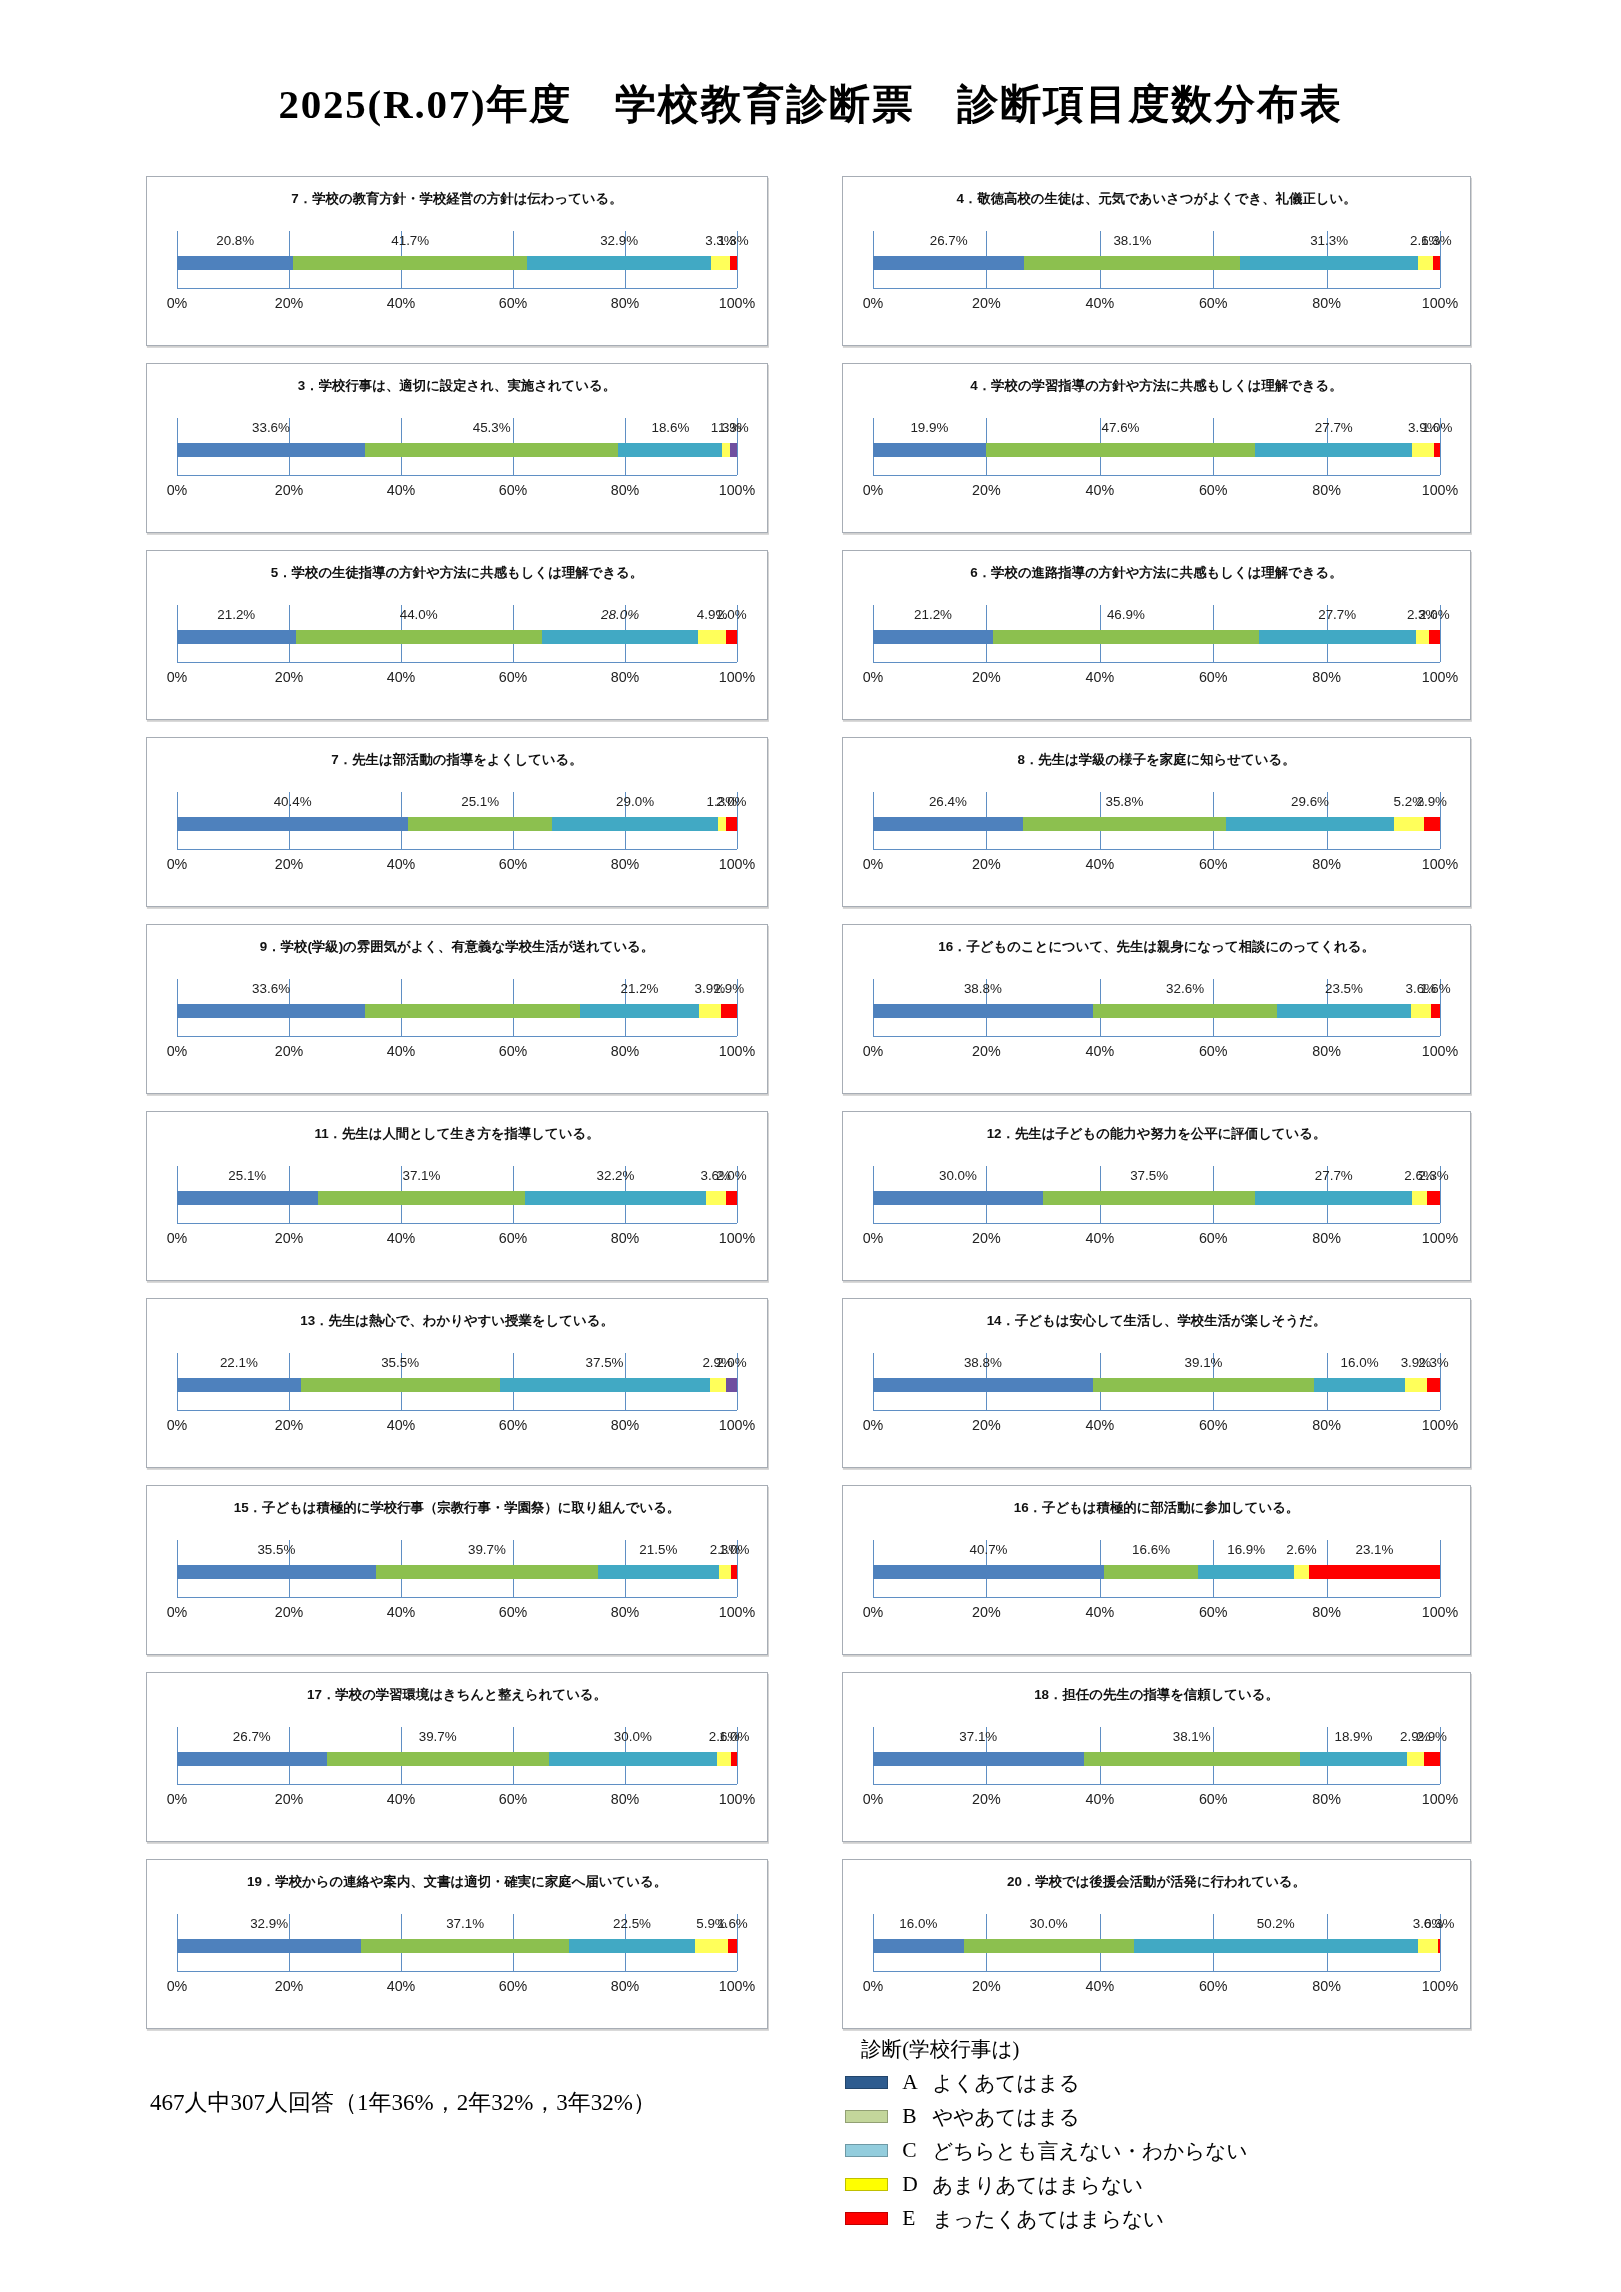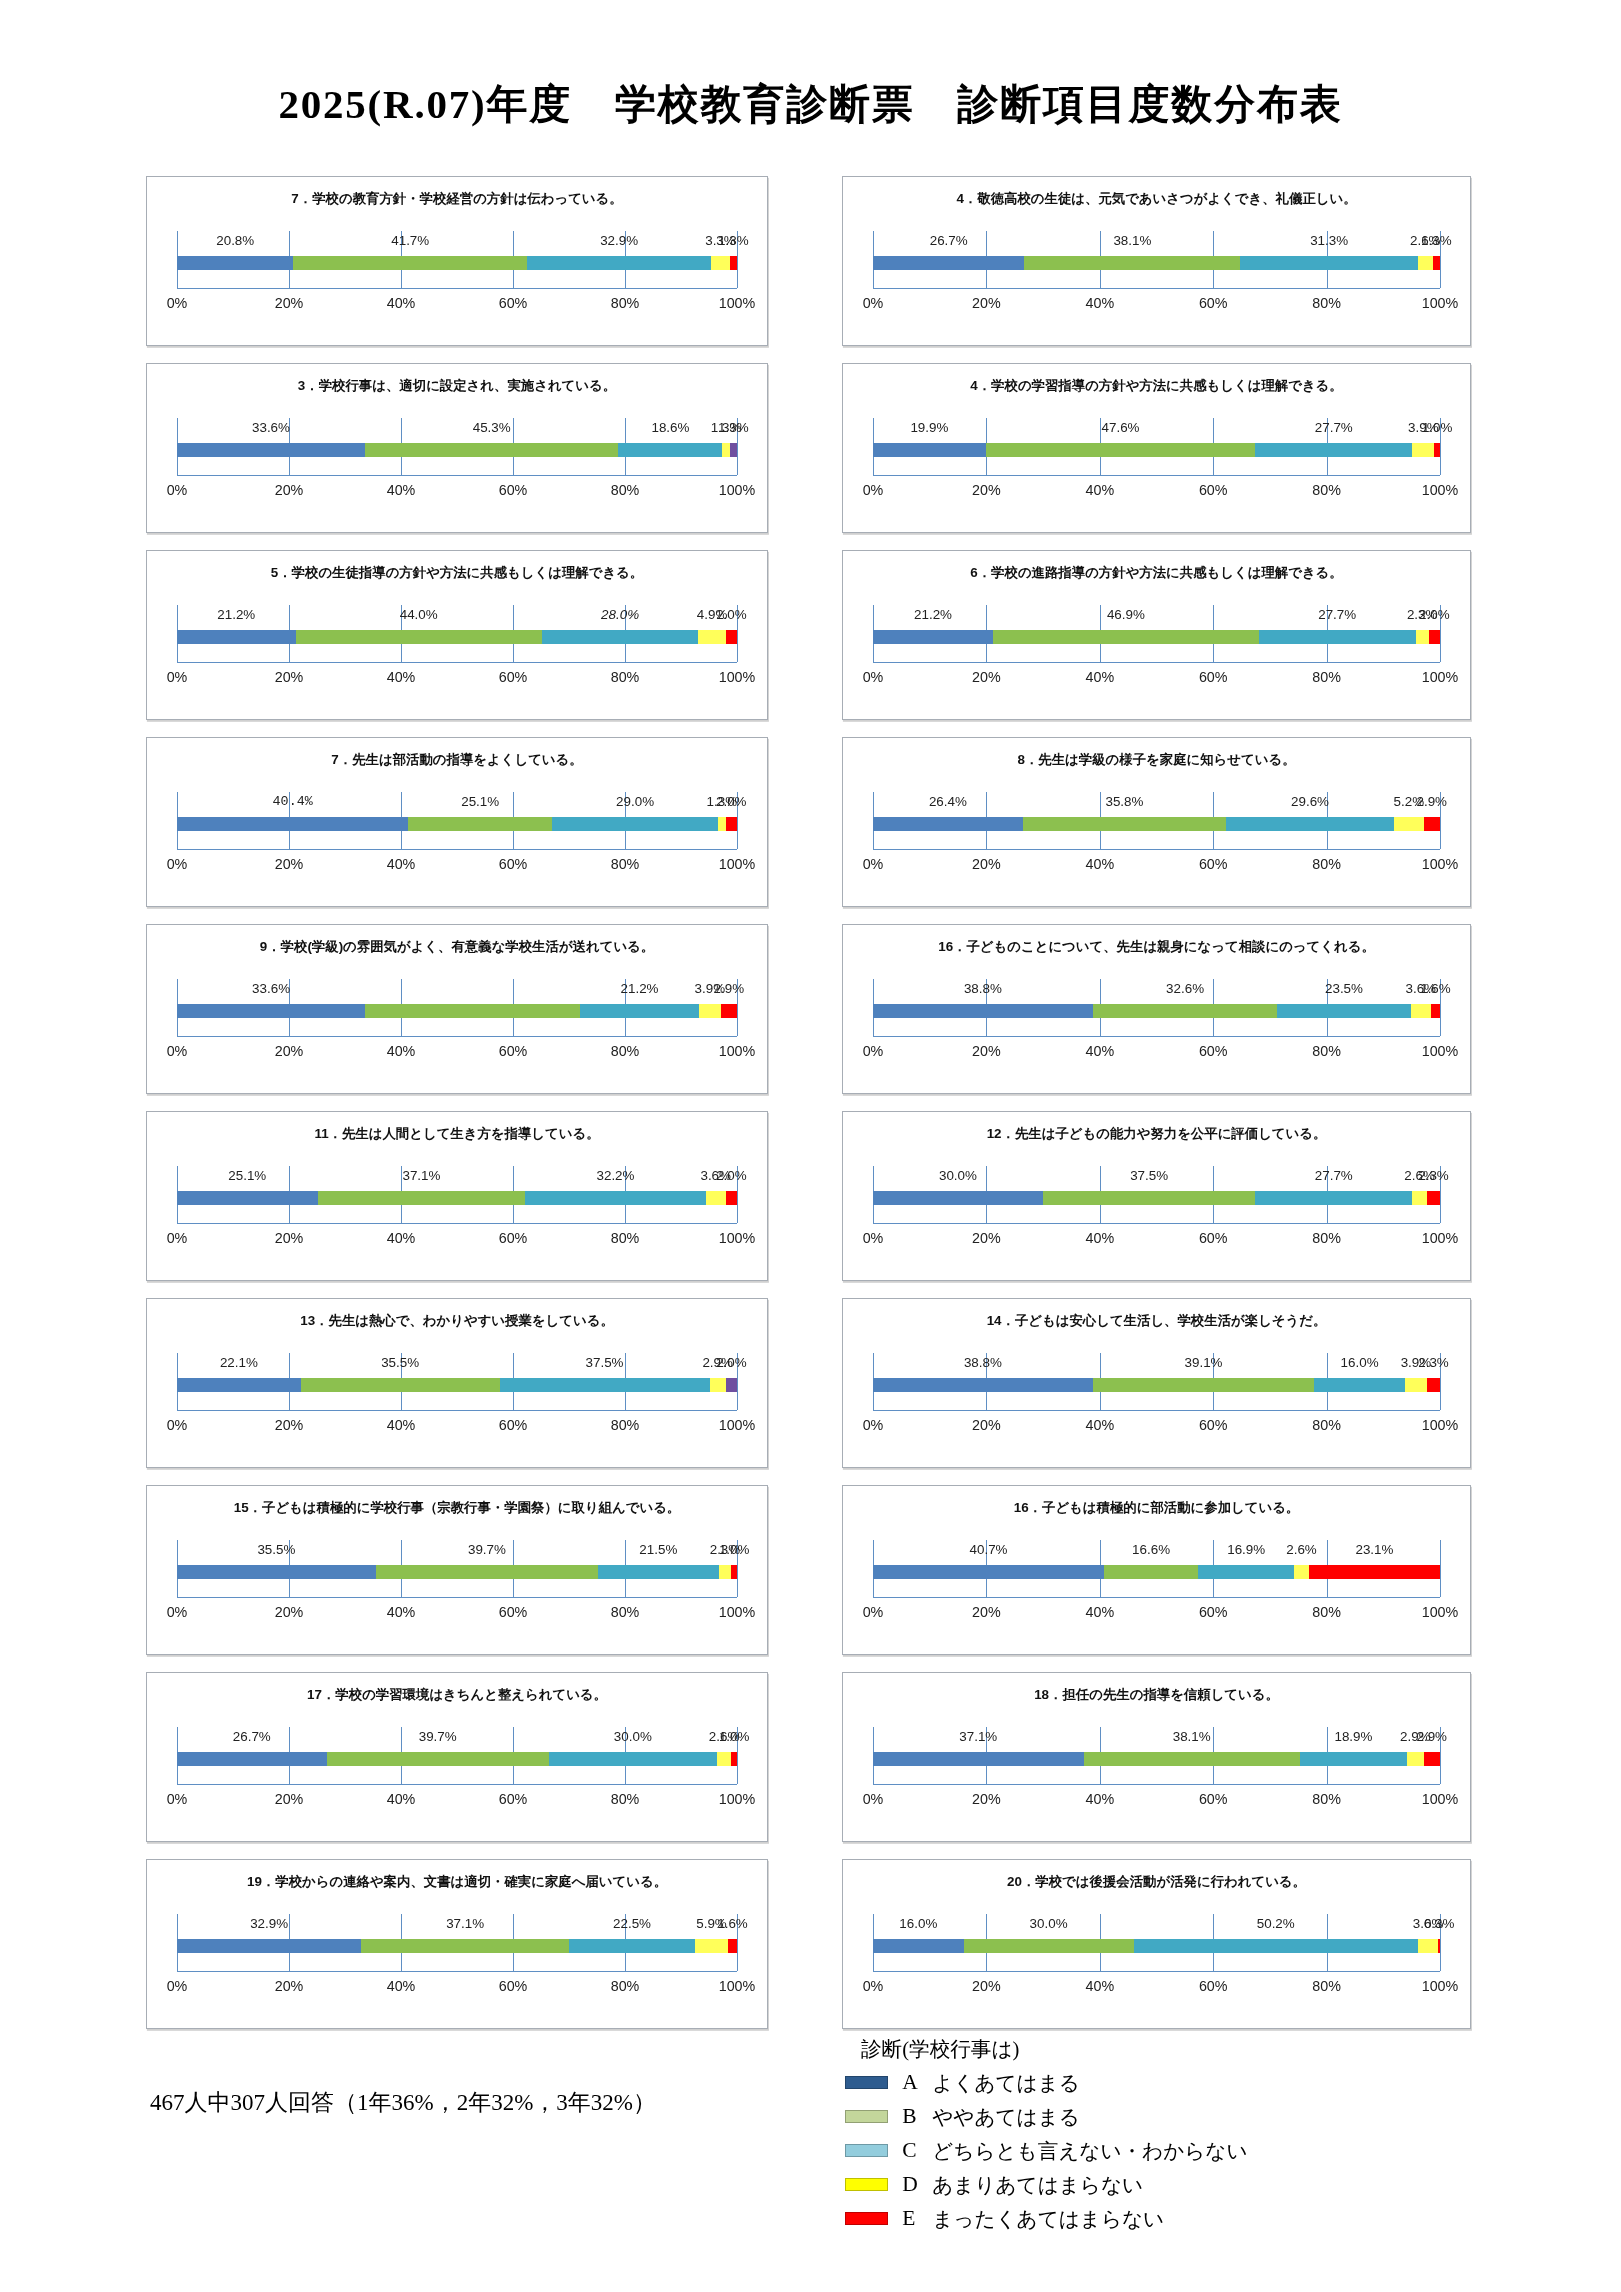--- a/index.html
+++ b/index.html
@@ -262,21 +262,21 @@
     <div class="chart">
     <div class="chart-title">7．先生は部活動の指導をよくしている。</div>
     <div class="plot">
       <div class="gridline" style="left: 0%;"></div>
         <div class="gridline" style="left: 20%;"></div>
         <div class="gridline" style="left: 40%;"></div>
         <div class="gridline" style="left: 60%;"></div>
         <div class="gridline" style="left: 80%;"></div>
         <div class="gridline" style="left: 100%;"></div>
         <div class="labels">
-          <div class="seg-label" style="left: 20.6544%; font-family: Liberation Mono, monospace;">40.4%</div>
+          <div class="seg-label" style="left: 20.6544%;">40.4%</div>
           <div class="seg-label" style="left: 54.1411%;">25.1%</div>
           <div class="seg-label" style="left: 81.7996%;">29.0%</div>
           <div class="seg-label" style="left: 97.2904%;">1.3%</div>
           <div class="seg-label" style="left: 98.9775%;">2.0%</div>
         </div>
       <div class="bar">
           <div class="seg" style="width: 41.3088%; background: rgb(78, 129, 189);"></div>
           <div class="seg" style="width: 25.6646%; background: rgb(140, 192, 79);"></div>
           <div class="seg" style="width: 29.6524%; background: rgb(65, 169, 196);"></div>
           <div class="seg" style="width: 1.32924%; background: rgb(255, 255, 90);"></div>

